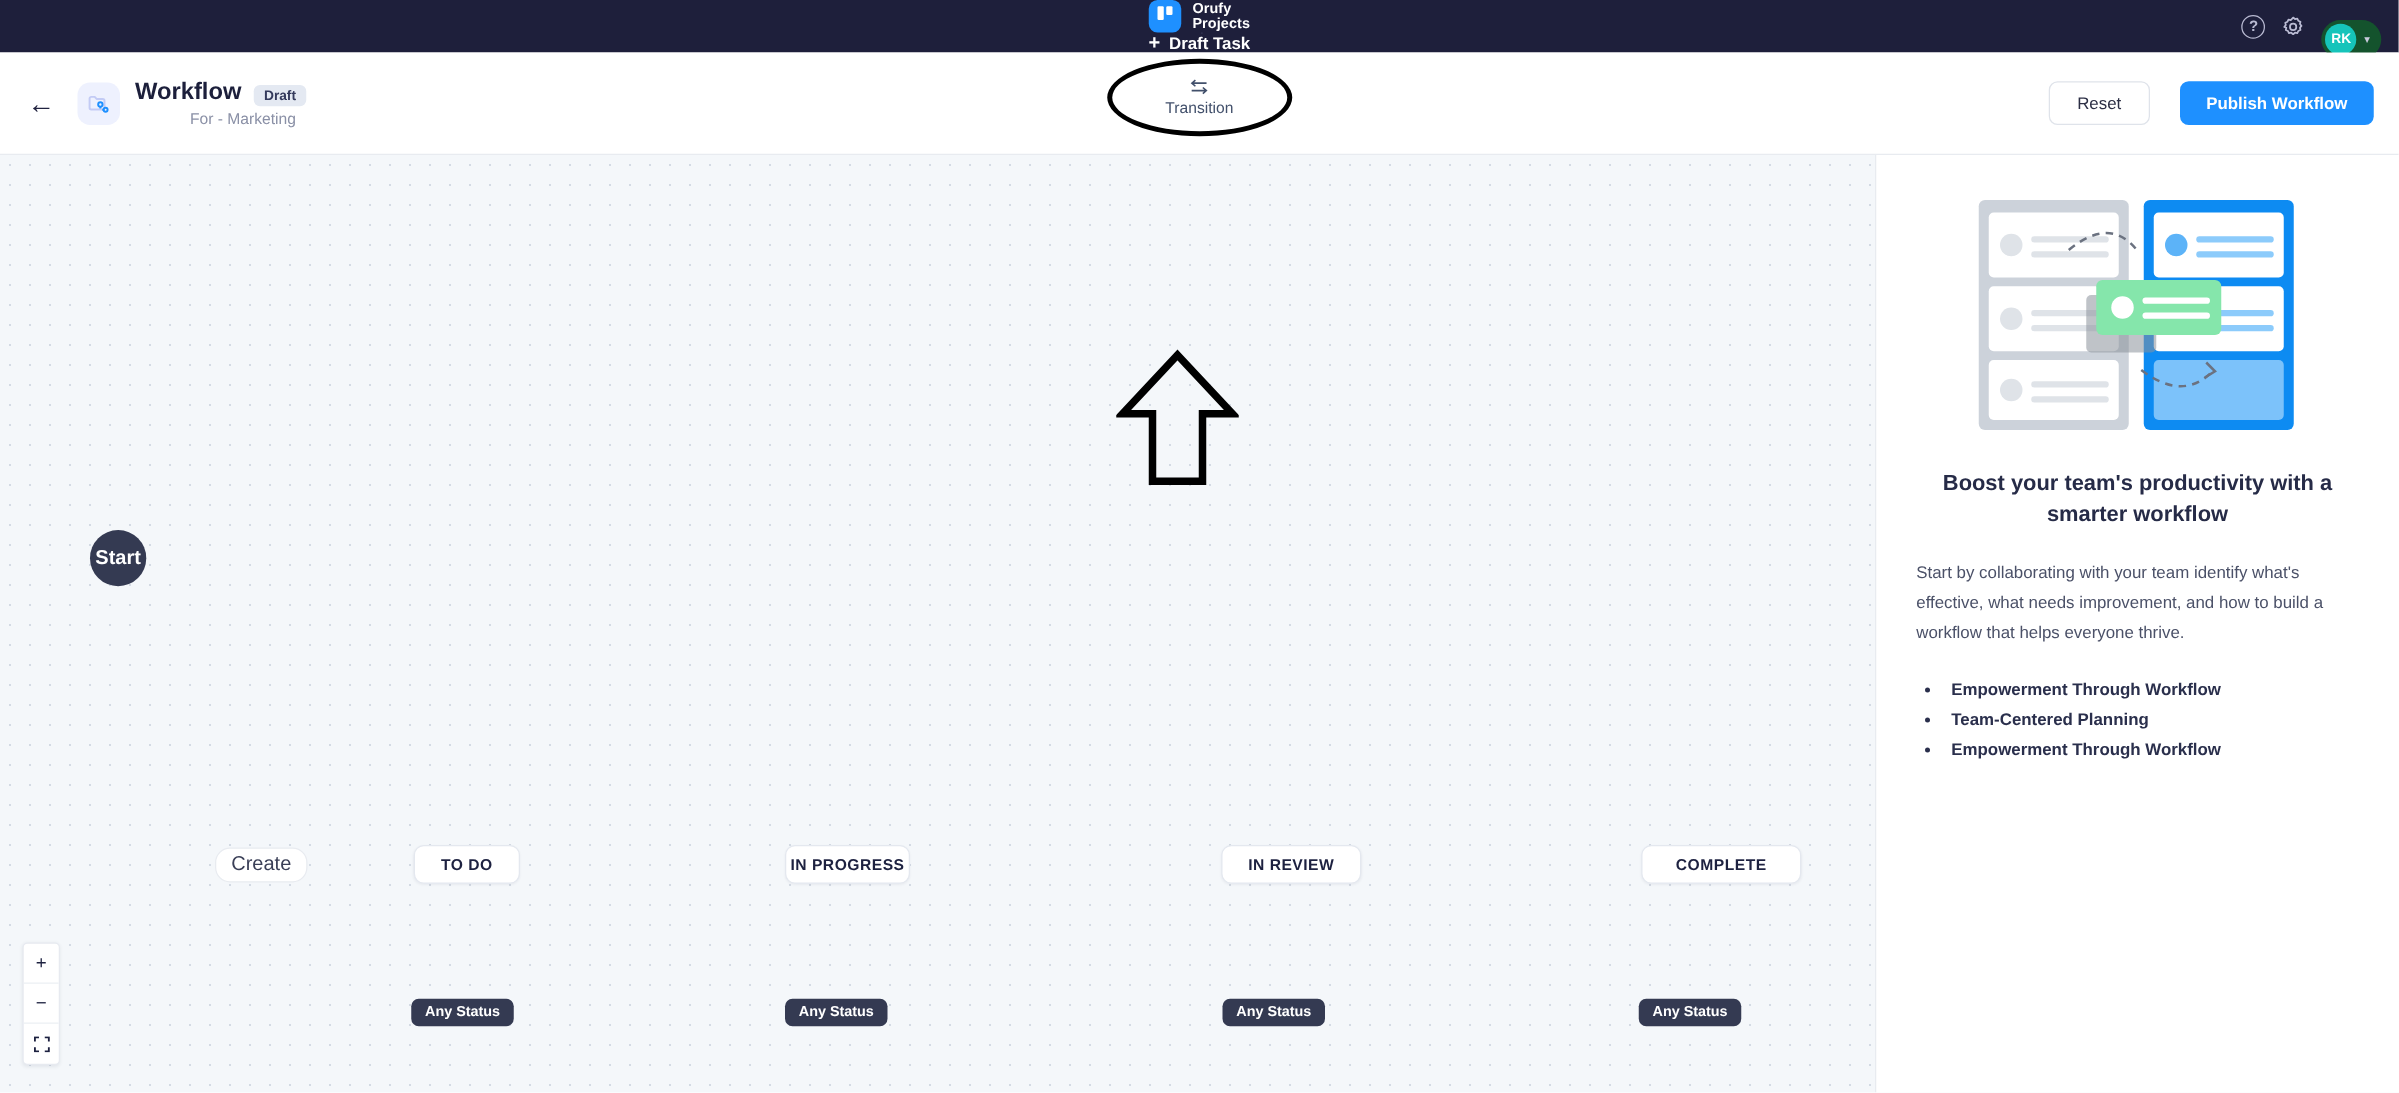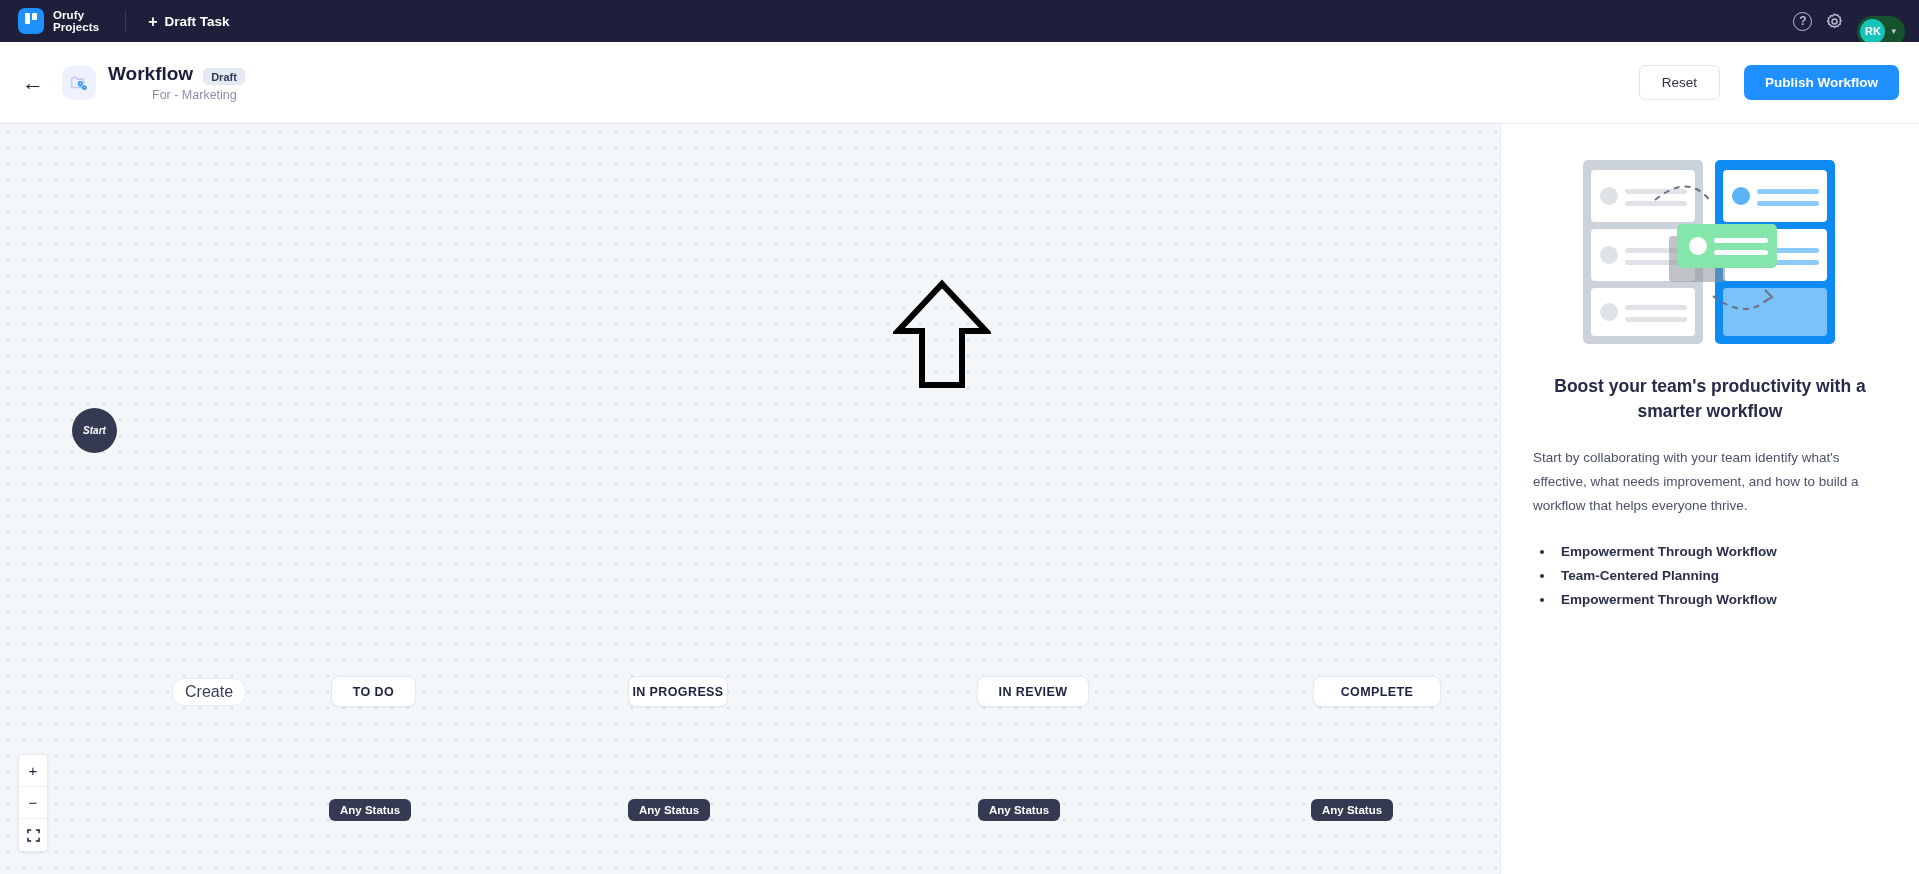--- a/index.html
+++ b/index.html
@@ -9,20 +9,21 @@
     background: #ffffff; overflow: hidden;
   }
 
   
   #top-nav {
     height: 42px; width: 100%;
     background: #1e1f3b;
     display: flex; align-items: center;
     padding: 0 18px;
     position: relative;
+    flex-direction: column;
   }
   .brand { display: flex; align-items: center; gap: 9px; }
   .logo-mark {
     width: 26px; height: 26px; border-radius: 7px;
     background: #1e90ff;
     display: flex; align-items: flex-start; justify-content: center;
     gap: 2px; padding: 5px 0 0 0;
   }
   .logo-bar { width: 5px; background: #ffffff; border-radius: 1px; }
   .logo-bar.a { height: 11px; }
@@ -157,25 +158,25 @@
     height: 31px; display: flex; align-items: center;
     justify-content: center; font-size: 12.5px; font-weight: bold;
     color: #1d2140; letter-spacing: .4px; cursor: pointer;
   }
   .node-any {
     position: absolute; background: #343a52; color: #ffffff;
     font-size: 11.5px; font-weight: bold; border-radius: 6px;
     padding: 5px 11px; cursor: pointer;
   }
   #start-node {
-    position: absolute; left: 72px; top: 284px;
+    position: absolute; left: 72px; top: 300px;
     width: 45px; height: 45px; border-radius: 50%;
-    background: #343a52; color: #ffffff; font-size: 10px;
+    background: #343a52; color: #ffffff; font-size: 16px;
     font-weight: bold; display: flex; align-items: center;
-    justify-content: center; cursor: pointer; font-style: italic;
+    justify-content: center; cursor: pointer;
   }
   #create-label {
     position: absolute; left: 172px; top: 554px;
     background: #ffffff; border: 1px solid #e8ebf0;
     border-radius: 12px; padding: 4px 12px;
     font-size: 16px; color: #3a3f57; cursor: pointer;
   }
 
   #arrow-annotation {
     position: absolute; left: 893px; top: 155px;
@@ -266,20 +267,28 @@
   </div>
 
   <div id="title-block">
     <div class="line1">
       <span id="page-title">Workflow</span>
       <span id="status-badge">Draft</span>
     </div>
     <div id="subtitle">For - Marketing</div>
   </div>
 
+  <div id="transition-wrap">
+    <svg width="17" height="15" viewBox="0 0 20 16">
+      <path stroke="#42506b" stroke-width="1.5" fill="none" d="M17 4.5H3.5M6.5 1.6 3.2 4.5l3.3 2.9"></path>
+      <path stroke="#42506b" stroke-width="1.5" fill="none" d="M3 11.5h13.5M13.5 8.6l3.3 2.9-3.3 2.9"></path>
+    </svg>
+    <span id="transition-label">Transition</span>
+    <div id="ellipse-annotation"></div>
+  </div>
 
   <div class="header-actions">
     <button id="reset-btn">Reset</button>
     <button id="publish-btn">Publish Workflow</button>
   </div>
 </div>
 
 <div id="body-row">
 
   <div id="canvas">

